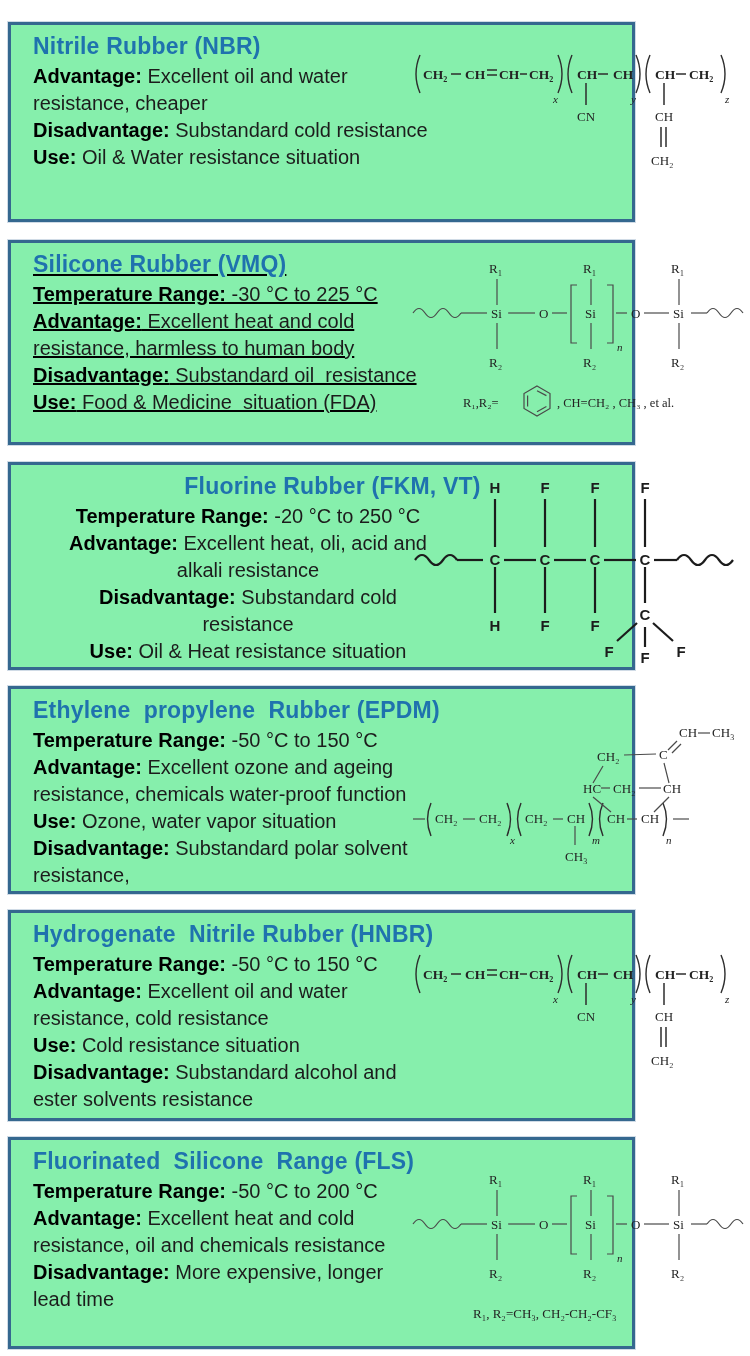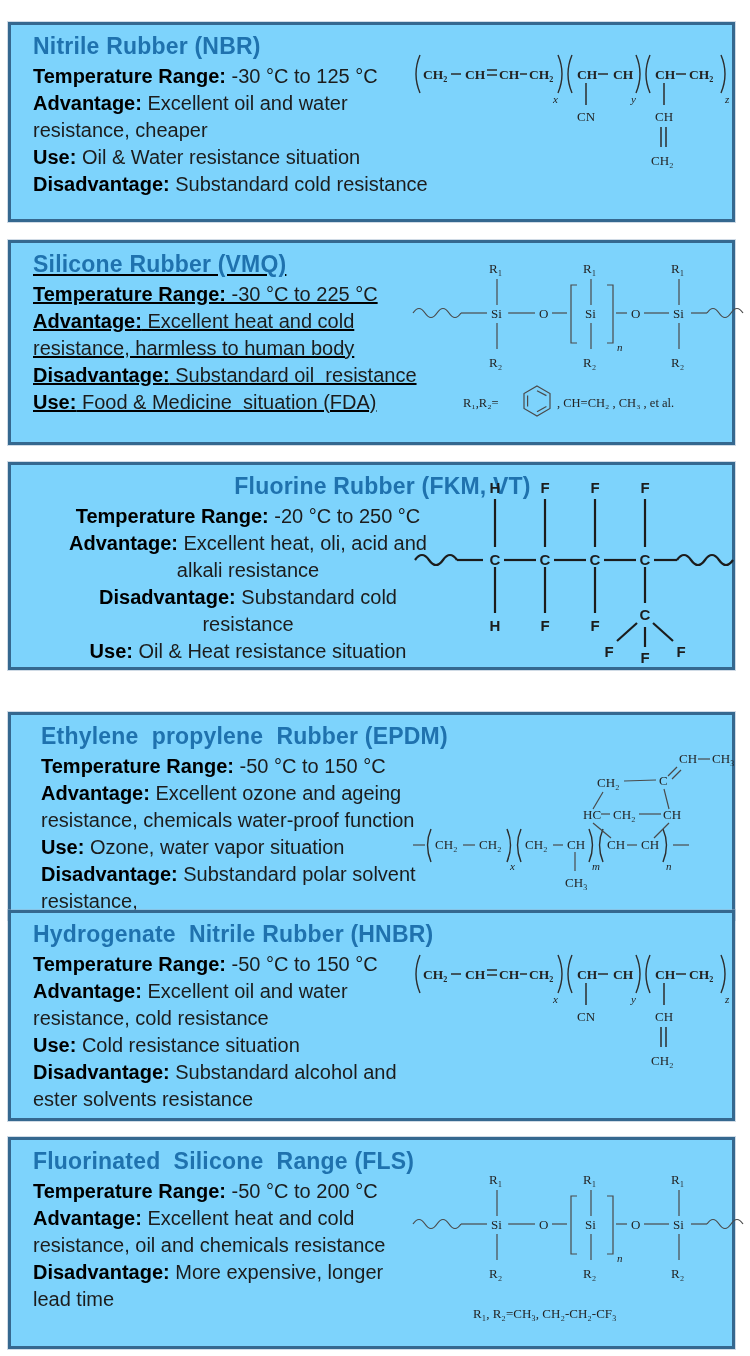--- a/index.html
+++ b/index.html
@@ -1,19 +1,19 @@
 <!DOCTYPE html>
 <html><head>
 <meta charset="utf-8">
 <style>
   html,body{margin:0;padding:0;background:#ffffff;}
   body{width:750px;height:1356px;position:relative;font-family:"Liberation Sans",sans-serif;}
   .panel{
-    position:absolute;left:8px;width:727px;box-sizing:border-box;
-    background:#7dd3fc;border:3px solid #35688F;
+    position:absolute;left:8px;width:627px;box-sizing:border-box;
+    background:#86efac;border:3px solid #35688F;
     box-shadow:0 0 0 1px rgba(150,175,200,.45);
   }
   .panel-inner{padding:6px 0 0 22px;}
   .title{
     font-size:23px;font-weight:bold;color:#1F72AE;
     margin:2px 0 3px 0;white-space:pre;letter-spacing:.2px;
   }
   .fields{width:430px;font-size:20px;line-height:27px;color:#1c1c1c;}
   .field{white-space:pre-wrap;}
   .field b{color:#000;}
@@ -29,25 +29,24 @@
   svg .atom-n{font-size:13px;}
   svg .leg{font-size:12.5px;}
 </style>
 </head>
 <body>
 
 <div class="panel" style="top:22px;height:200px;">
   <div class="panel-inner">
     <div class="title">Nitrile Rubber (NBR)</div>
     <div class="fields">
-      <div class="field"><b>Temperature Range:</b><span> -30 °C to 125 °C</span></div>
       <div class="field"><b>Advantage:</b><span> Excellent oil and water
 resistance, cheaper</span></div>
+      <div class="field"><b>Disadvantage:</b><span> Substandard cold resistance</span></div>
       <div class="field"><b>Use:</b><span> Oil &amp; Water resistance situation</span></div>
-      <div class="field"><b>Disadvantage:</b><span> Substandard cold resistance</span></div>
     </div>
   </div>
   <div class="structure" style="left:398px;top:10px;">
     <svg width="338" height="150" viewBox="0 0 338 150">
       <path class="paren" d="M11 20 Q3 39 11 58"></path>
         <path class="paren" d="M149 20 Q157 39 149 58"></path>
       <path class="paren" d="M163 20 Q155 39 163 58"></path>
         <path class="paren" d="M227 20 Q235 39 227 58"></path>
       <path class="paren" d="M241 20 Q233 39 241 58"></path>
         <path class="paren" d="M312 20 Q320 39 312 58"></path>
@@ -174,21 +173,21 @@
       <line class="bond-th" x1="224" y1="158" x2="204" y2="176"></line>
       <line class="bond-th" x1="232" y1="162" x2="232" y2="182"></line>
       <line class="bond-th" x1="240" y1="158" x2="260" y2="176"></line>
       <text class="fkm-t" text-anchor="middle" x="196" y="192">F</text>
       <text class="fkm-t" text-anchor="middle" x="232" y="198">F</text>
       <text class="fkm-t" text-anchor="middle" x="268" y="192">F</text>
     </svg>
   </div>
 </div>
 
-<div class="panel" style="top:712px;height:208px;padding-left:8px;">
+<div class="panel" style="top:686px;height:208px;">
   <div class="panel-inner">
     <div class="title">Ethylene  propylene  Rubber (EPDM)</div>
     <div class="fields">
       <div class="field"><b>Temperature Range:</b><span> -50 °C to 150 °C</span></div>
       <div class="field"><b>Advantage:</b><span> Excellent ozone and ageing
 resistance, chemicals water-proof function</span></div>
       <div class="field"><b>Use:</b><span> Ozone, water vapor situation</span></div>
       <div class="field"><b>Disadvantage:</b><span> Substandard polar solvent
 resistance,</span></div>
     </div>

